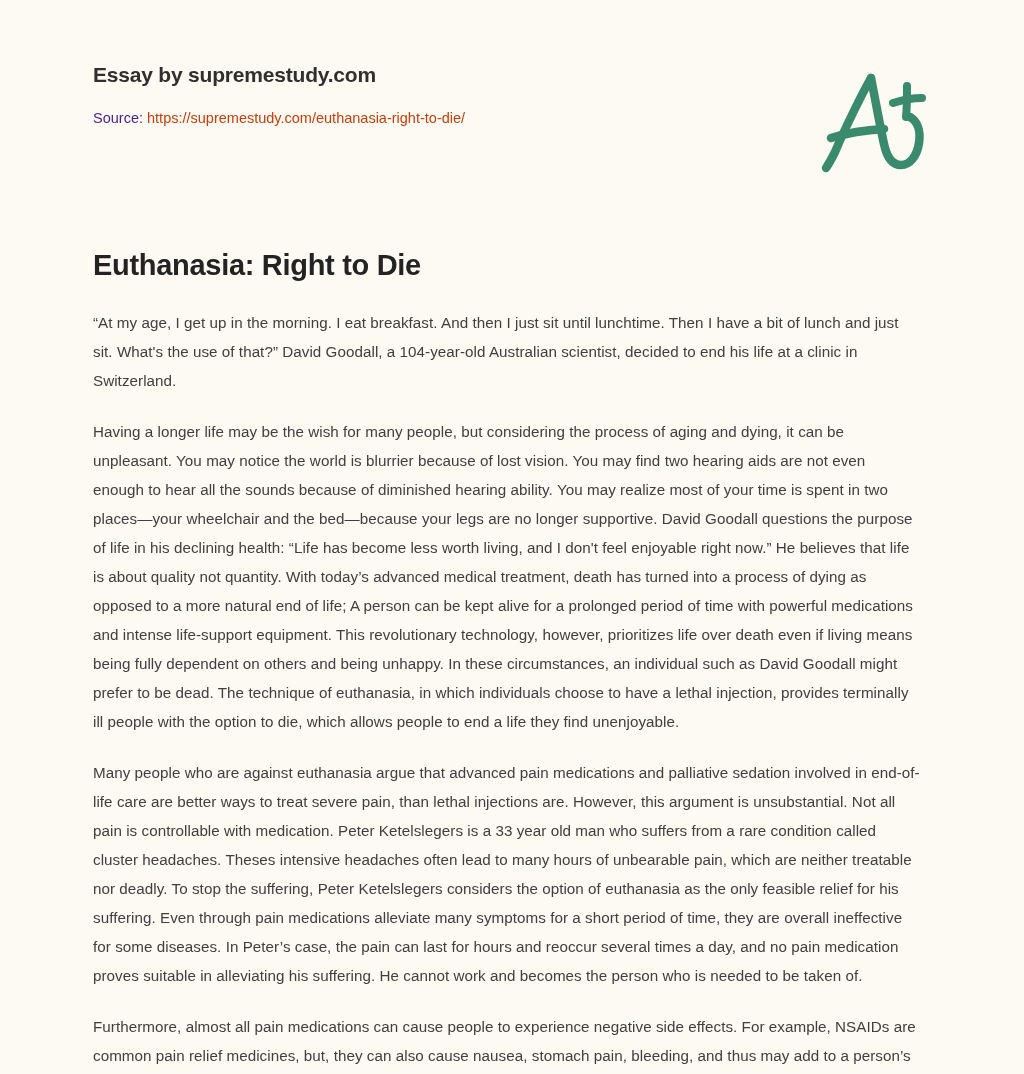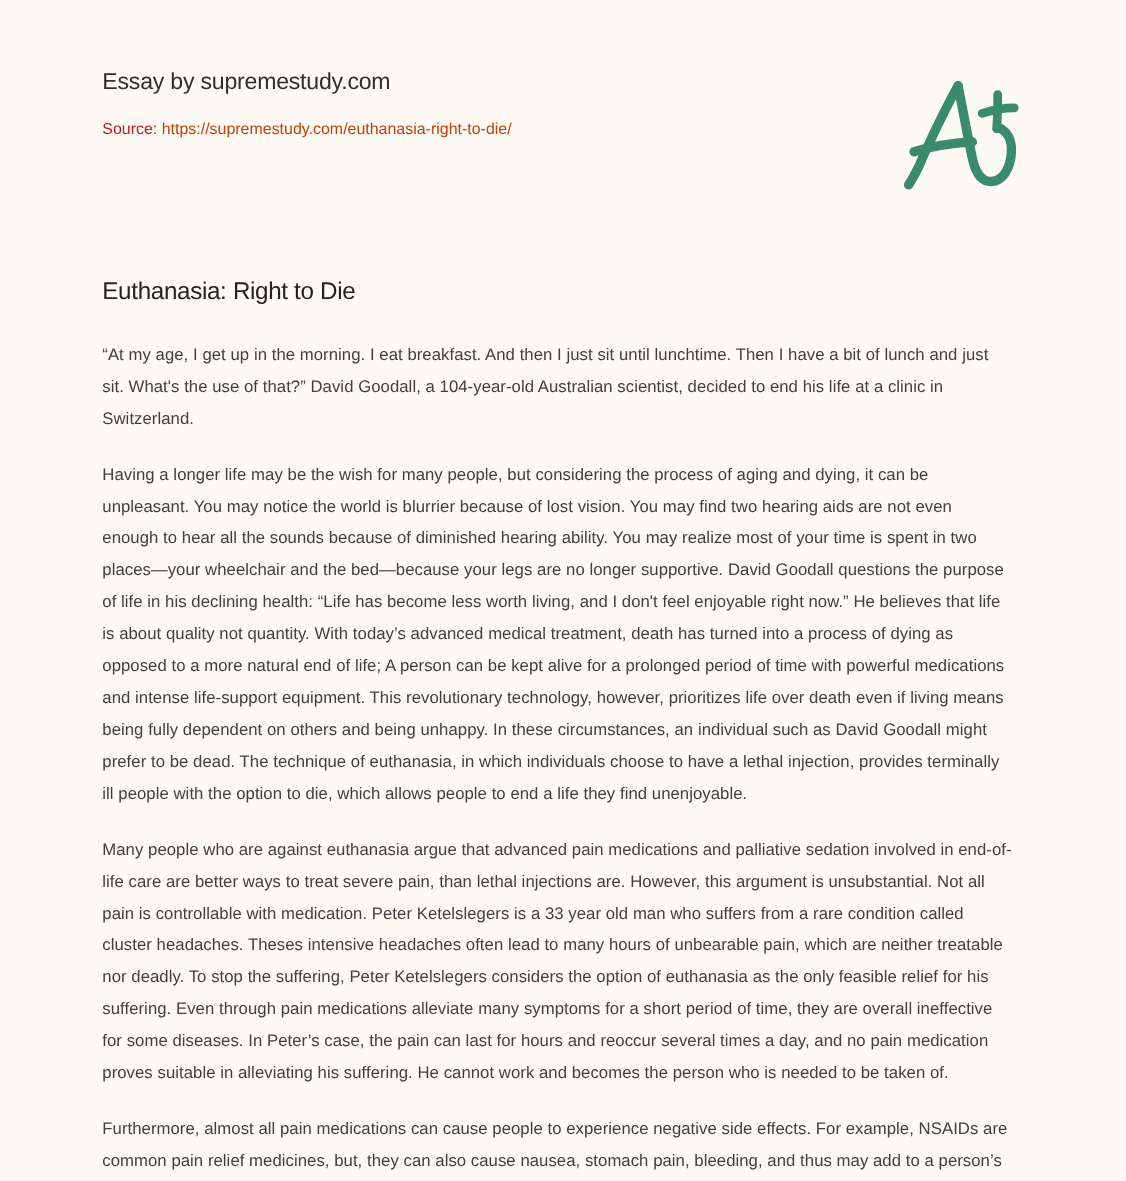--- a/index.html
+++ b/index.html
@@ -26,35 +26,35 @@
   
   .header {
     position: absolute;
     left: 93px;
     top: 60px;
     right: 90px;
   }
 
   .brand-line {
     font-size: 21px;
-    font-weight: normal;
+    font-weight: bold;
     color: #2f2f2f;
     letter-spacing: -0.2px;
     line-height: 30px;
     white-space: nowrap;
   }
 
   .source-line {
     margin-top: 18px;
     font-size: 14.5px;
     line-height: 20px;
     white-space: nowrap;
   }
   .source-label {
-    color: #b91c1c;
+    color: #4c1d95;
   }
   .source-url {
     color: #c2410c;
     text-decoration: none;
   }
 
   
   .logo {
     position: absolute;
     left: 814px;
@@ -70,22 +70,22 @@
 
   
   .article {
     position: absolute;
     left: 93px;
     top: 248px;
     width: 843px;
   }
 
   .article-title {
-    font-size: 22px;
-    font-weight: normal;
+    font-size: 29px;
+    font-weight: bold;
     color: #232323;
     letter-spacing: -0.3px;
     line-height: 34px;
     margin: 0 0 26px 0;
   }
 
   .article-body p {
     margin: 0 16px 22px 0;
     font-size: 15.2px;
     line-height: 29px;

